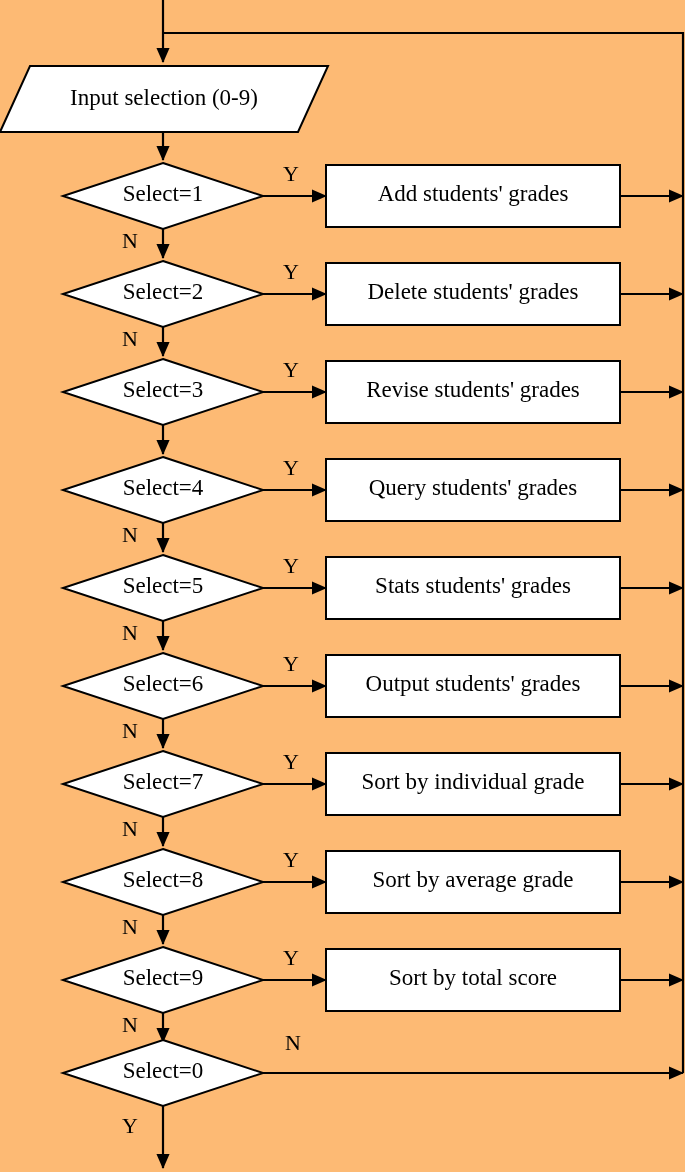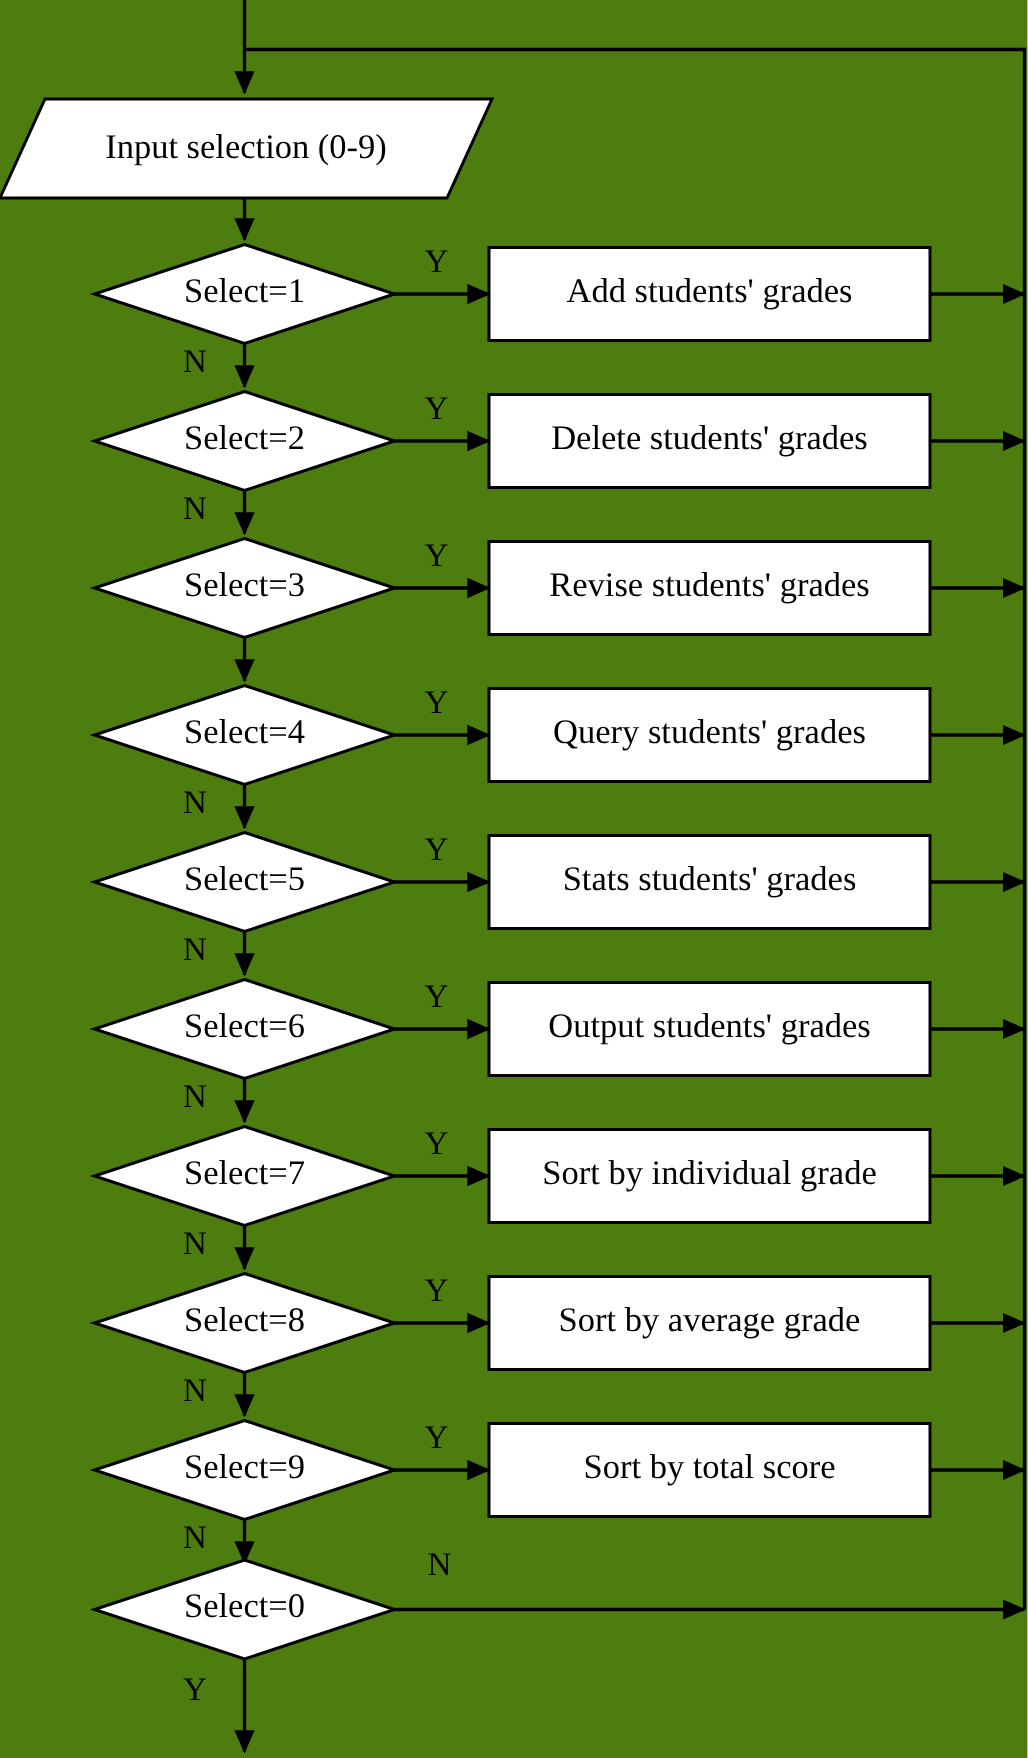--- a/index.html
+++ b/index.html
@@ -10,21 +10,21 @@
   body {
     width: 685px;
     height: 1172px;
     font-family: "Liberation Serif", "DejaVu Serif", serif;
     overflow: hidden;
   }
   #flowchart-root {
     position: relative;
     width: 685px;
     height: 1172px;
-    background: #4d7c0f;
+    background: #fdba74;
   }
   svg.chart {
     display: block;
     width: 685px;
     height: 1172px;
   }
   .shape-stroke {
     fill: #ffffff;
     stroke: #000000;
     stroke-width: 2;

